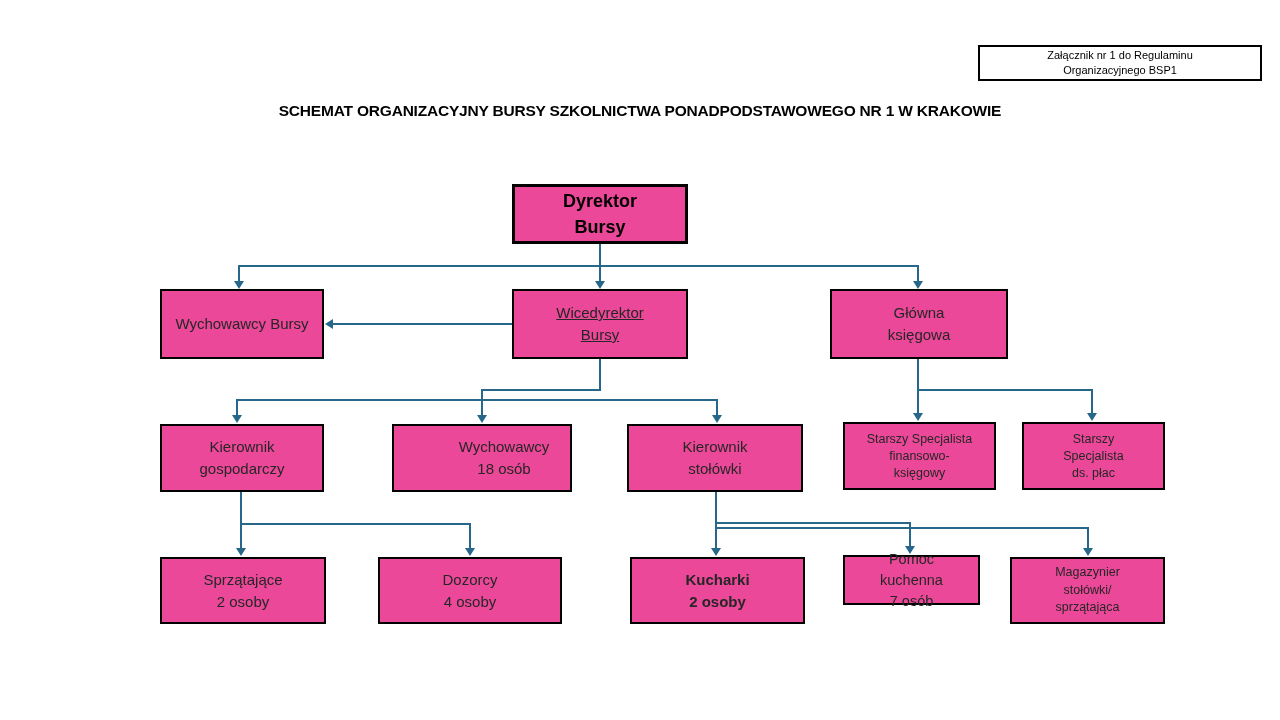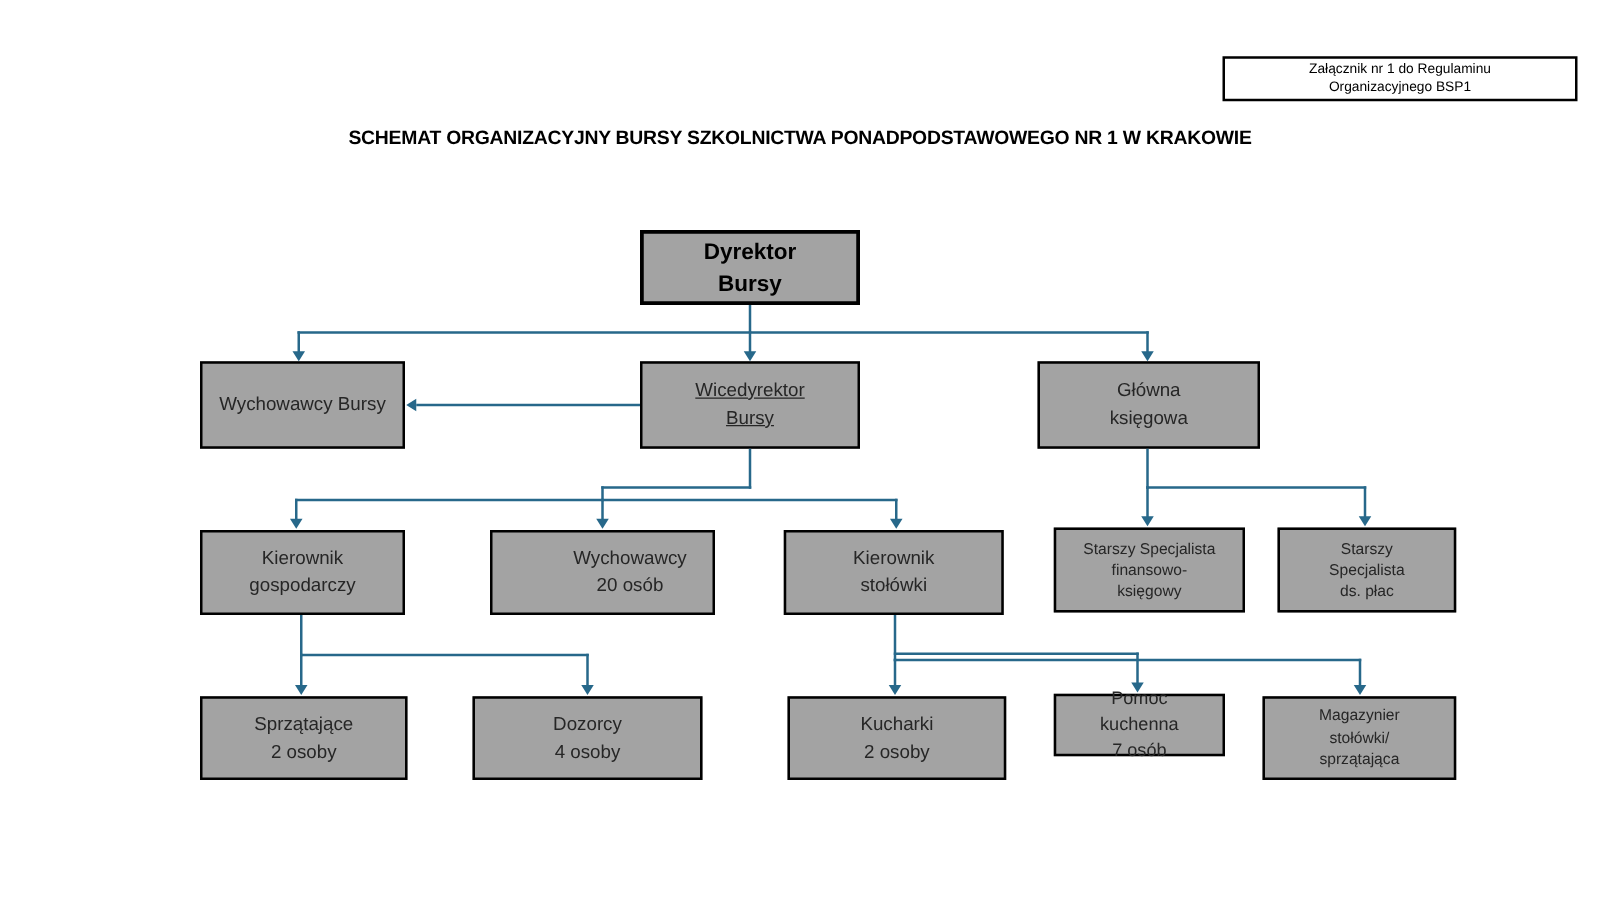--- a/index.html
+++ b/index.html
@@ -16,37 +16,37 @@
     justify-content:center; align-items:center; text-align:center;
     font-size:11px; line-height:15px; color:#000;
   }
   
   #title {
     position:absolute; left:0; right:0; top:90px; text-align:center;
     font-weight:700; font-size:15.5px; letter-spacing:-0.2px; color:#000;
   }
   
   .node {
-    position:absolute; border:2px solid var(--boxborder); background:#a3a3a3;
+    position:absolute; border:2px solid var(--boxborder); background:#ec4899;
     display:flex; flex-direction:column; justify-content:center; align-items:center;
     text-align:center; color:var(--text); font-size:15px; line-height:22px;
   }
   #n-dyrektor   { left:512px; top:172px; width:176px; height:60px; border-width:3px;
                   font-weight:700; font-size:18px; line-height:26px; color:#000; }
   #n-sekretarz  { left:160px; top:277px; width:164px; height:70px; }
   #n-wicedyrektor{ left:512px; top:277px; width:176px; height:70px;text-decoration:underline; }
   #n-glowna     { left:830px; top:277px; width:178px; height:70px; }
   #n-kiergosp   { left:160px; top:412px; width:164px; height:68px; }
   #n-wychowawcy { left:392px; top:412px; width:180px; height:68px;padding-left:44px; }
   #n-kierstol   { left:627px; top:412px; width:176px; height:68px; }
   #n-specfin    { left:843px; top:410px; width:153px; height:68px; font-size:12.5px; line-height:17px; }
   #n-specplac   { left:1022px; top:410px; width:143px; height:68px; font-size:12.5px; line-height:17px; }
   #n-sprzatajace{ left:160px; top:545px; width:166px; height:67px; }
   #n-dozorcy    { left:378px; top:545px; width:184px; height:67px; }
-  #n-kucharki   { left:630px; top:545px; width:175px; height:67px; }
+  #n-kucharki   { left:630px; top:545px; width:175px; height:67px;font-weight:bold; }
   #n-pomoc      { left:843px; top:543px; width:137px; height:50px; font-size:14.5px; line-height:21px; }
   #n-magazynier { left:1010px; top:545px; width:155px; height:67px; font-size:12.5px; line-height:17.5px; }
   
   .vline { position:absolute; width:2px; background:var(--connector); }
   .hline { position:absolute; height:2px; background:var(--connector); }
   .arr-d { position:absolute; width:0; height:0;
            border-left:5px solid transparent; border-right:5px solid transparent;
            border-top:8px solid var(--connector); }
   .arr-l { position:absolute; width:0; height:0;
            border-top:5px solid transparent; border-bottom:5px solid transparent;
@@ -78,21 +78,21 @@
   <div class="node" id="n-glowna">
     <div>Główna</div>
     <div>księgowa</div>
   </div>
   <div class="node" id="n-kiergosp">
     <div>Kierownik</div>
     <div>gospodarczy</div>
   </div>
   <div class="node" id="n-wychowawcy">
     <div>Wychowawcy</div>
-    <div>20 osób</div>
+    <div>18 osób</div>
   </div>
   <div class="node" id="n-kierstol">
     <div>Kierownik</div>
     <div>stołówki</div>
   </div>
   <div class="node" id="n-specplac">
     <div>Starszy</div>
     <div>Specjalista</div>
     <div>ds. płac</div>
   </div>

